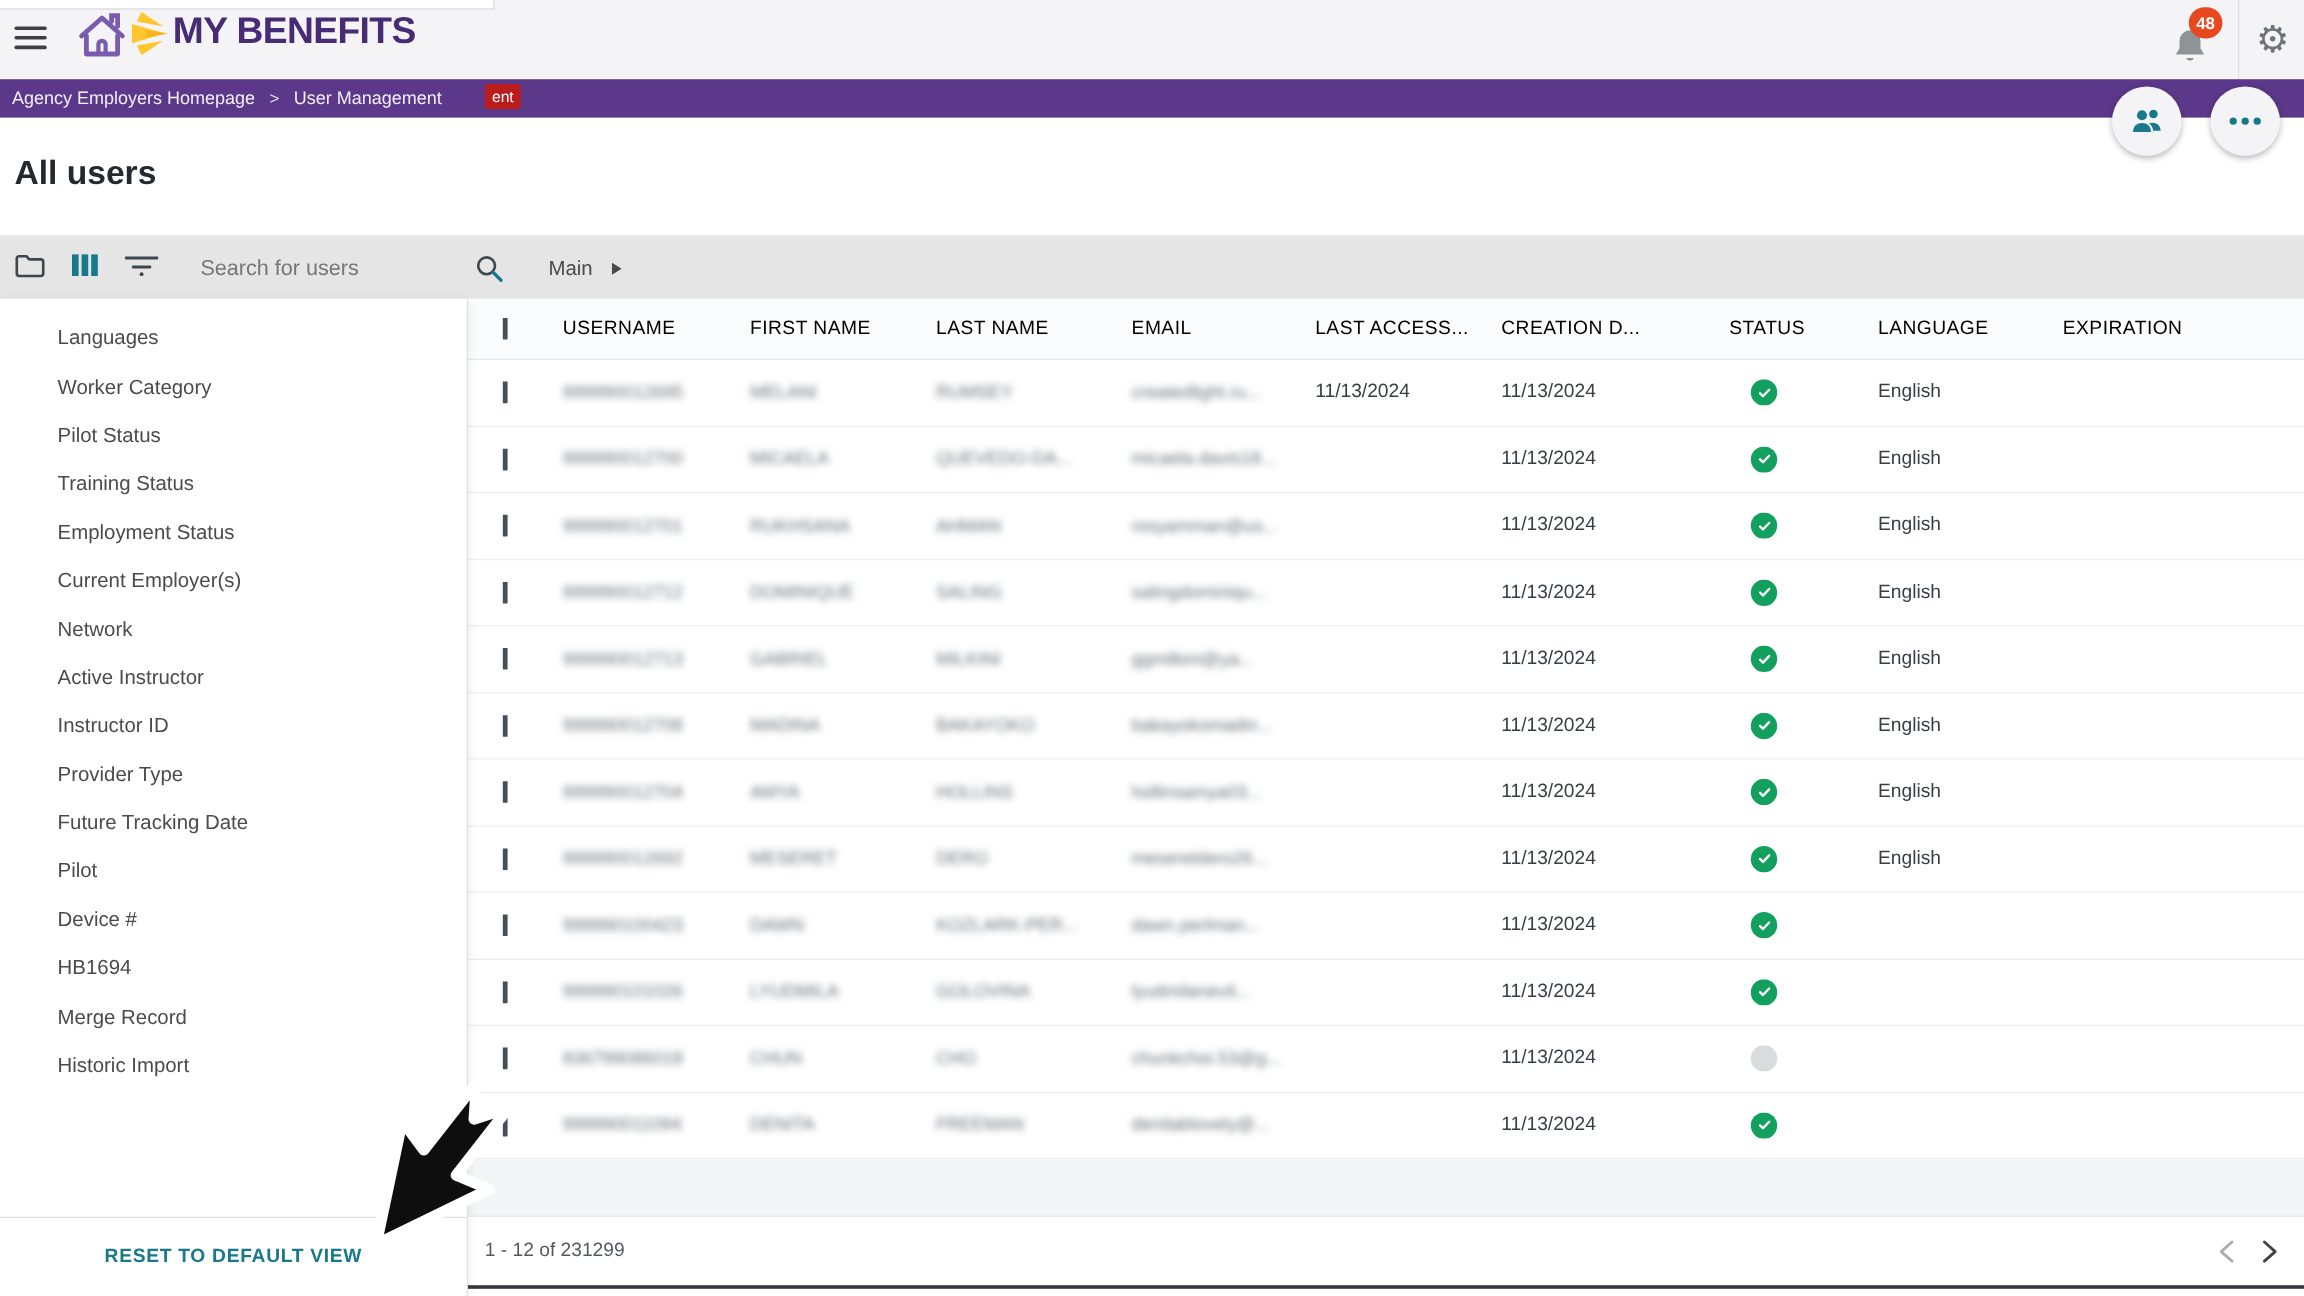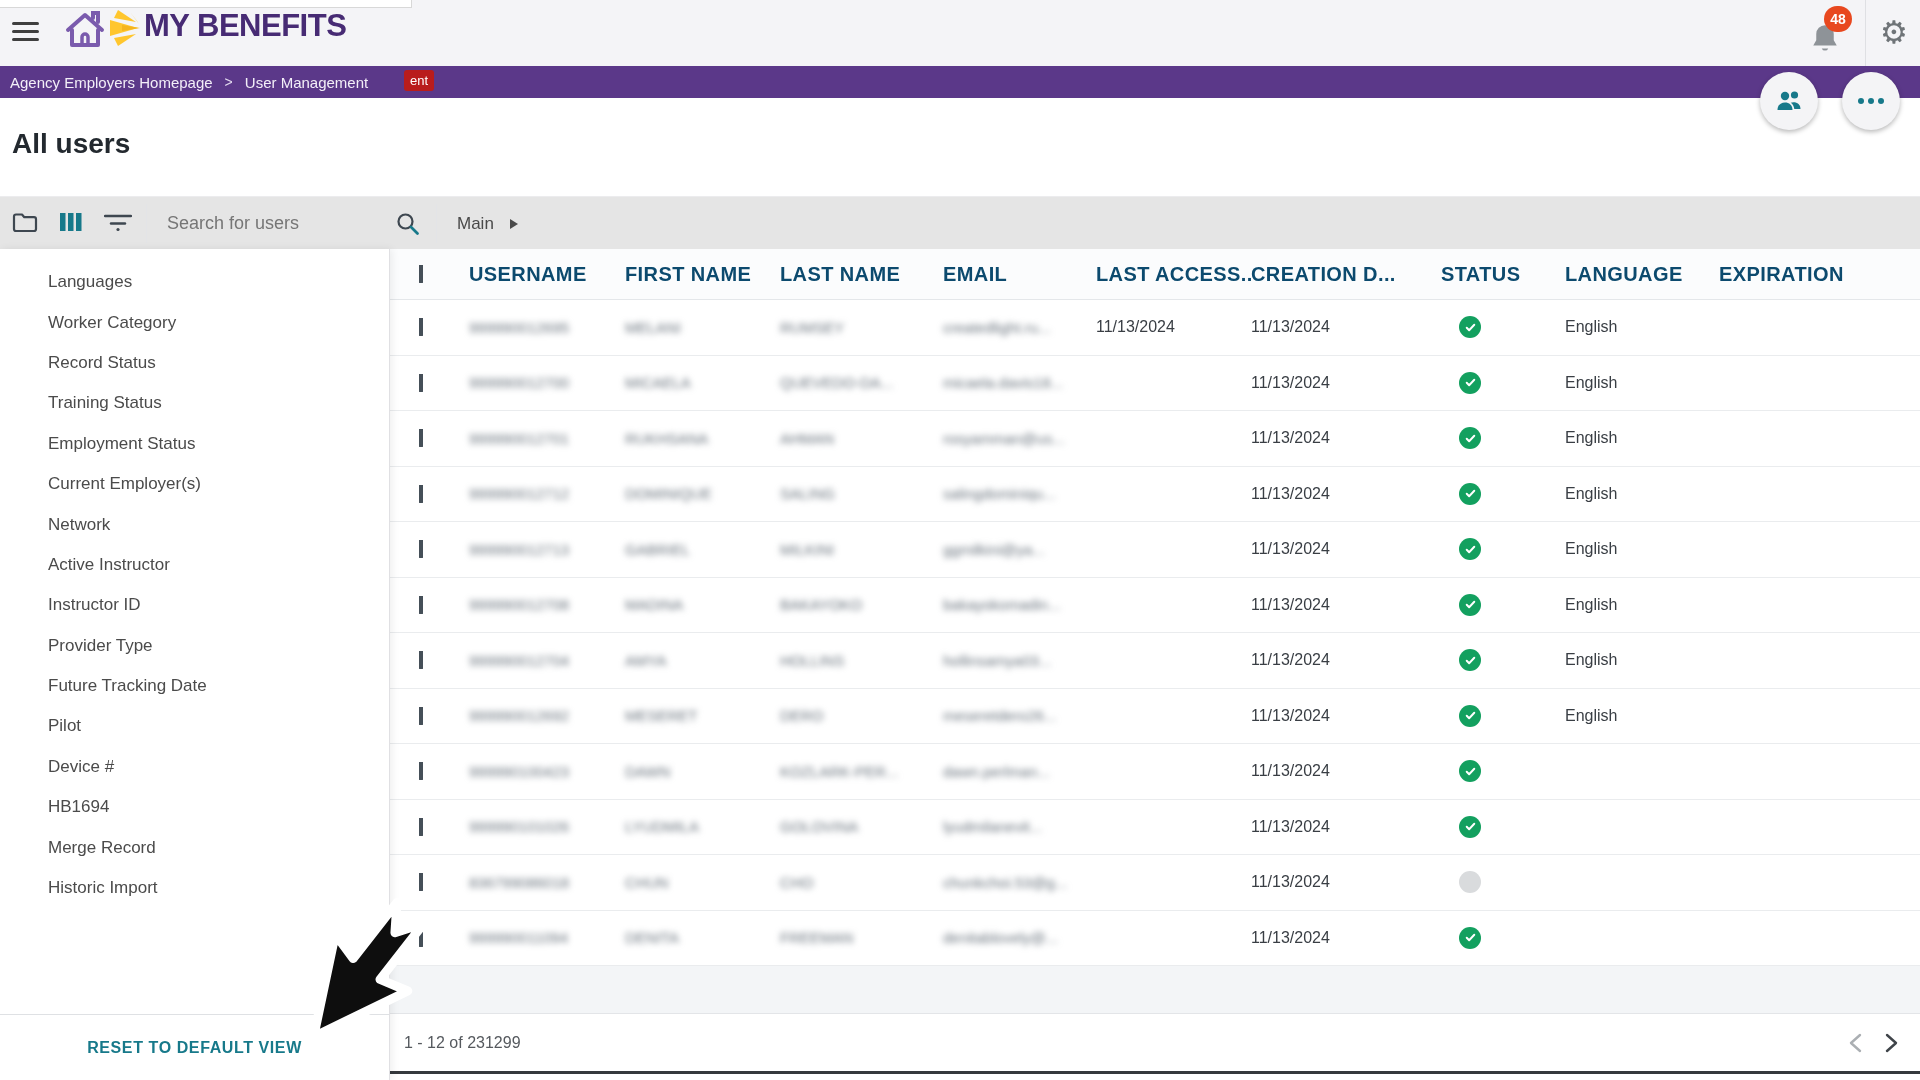--- a/index.html
+++ b/index.html
@@ -53,21 +53,21 @@
                   color:#767676;font-size:18px;}
   .tb-mag{position:absolute;left:396px;top:15px;}
   .tb-main{position:absolute;left:457px;top:0;height:53px;display:flex;align-items:center;gap:16px;
            color:#4A4A4A;font-size:17px;cursor:pointer;}
   .caret{width:0;height:0;border-left:8px solid #4A4A4A;border-top:5px solid transparent;border-bottom:5px solid transparent;}
 
   
   .table{position:absolute;left:390px;top:249px;width:1530px;}
   .grid{display:grid;grid-template-columns:79px 156px 155px 163px 153px 155px 190px 124px 154px 1fr;align-items:center;}
   .thead{height:51px;background:#FBFCFD;border-bottom:1px solid #E4E7EA;}
-  .th{font-size:20px;font-weight:700;color:#0c4a6e;letter-spacing:.4px;white-space:nowrap;overflow:hidden;}
+  .th{font-size:16px;font-weight:400;color:#000000;letter-spacing:.4px;white-space:nowrap;overflow:hidden;}
   .tr{height:55.5px;border-bottom:1px solid #EAECEE;background:#fff;cursor:pointer;}
   .cell{font-size:16px;color:#393E44;white-space:nowrap;overflow:hidden;padding-right:10px;}
   .blur{filter:blur(3.2px);color:#68727C;font-size:15px;}
   .cbx{width:20px;height:20px;border:2px solid #454F58;border-radius:3px;background:#fff;margin-left:29px;cursor:pointer;}
   .dot{width:22px;height:22px;border-radius:50%;margin-left:18px;display:flex;align-items:center;justify-content:center;}
   .dot.green{background:var(--green);}
   .dot.gray{background:var(--graydot);}
 
   .foot-band{position:absolute;left:390px;top:966px;width:1530px;height:48px;background:#F3F5F7;border-bottom:1px solid #E3E5E8;}
 
@@ -447,21 +447,21 @@
           </svg>
       </span>
     </span>
   </div>
   <div class="bottom-line"></div>
 
   <div class="panel">
     <div class="flist">
         <div class="fitem">Languages</div>
         <div class="fitem">Worker Category</div>
-        <div class="fitem">Record Status</div>
+        <div class="fitem">Pilot Status</div>
         <div class="fitem">Training Status</div>
         <div class="fitem">Employment Status</div>
         <div class="fitem">Current Employer(s)</div>
         <div class="fitem">Network</div>
         <div class="fitem">Active Instructor</div>
         <div class="fitem">Instructor ID</div>
         <div class="fitem">Provider Type</div>
         <div class="fitem">Future Tracking Date</div>
         <div class="fitem">Pilot</div>
         <div class="fitem">Device #</div>

